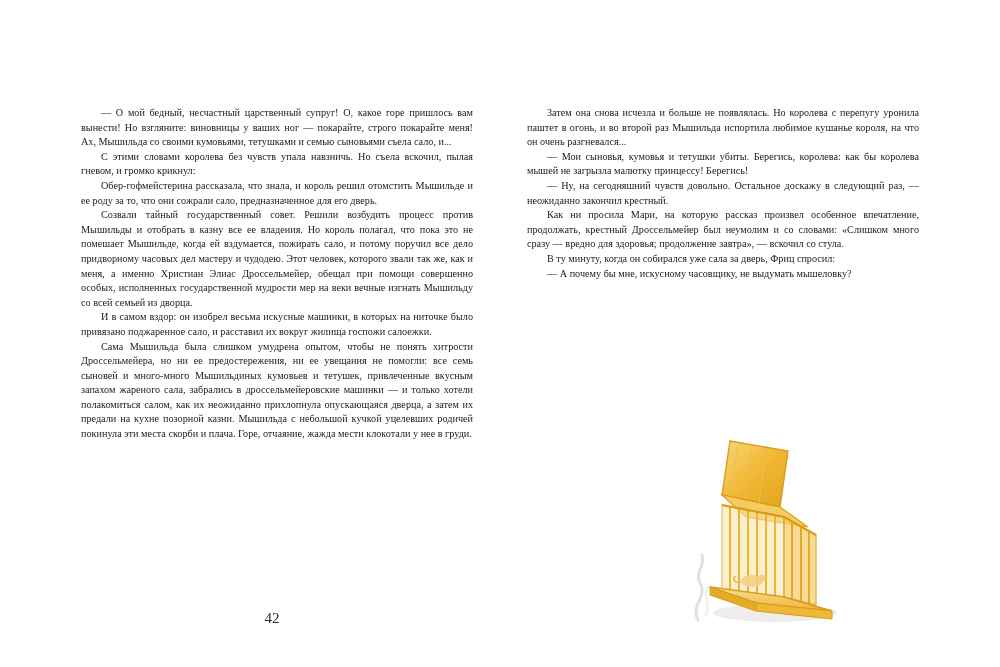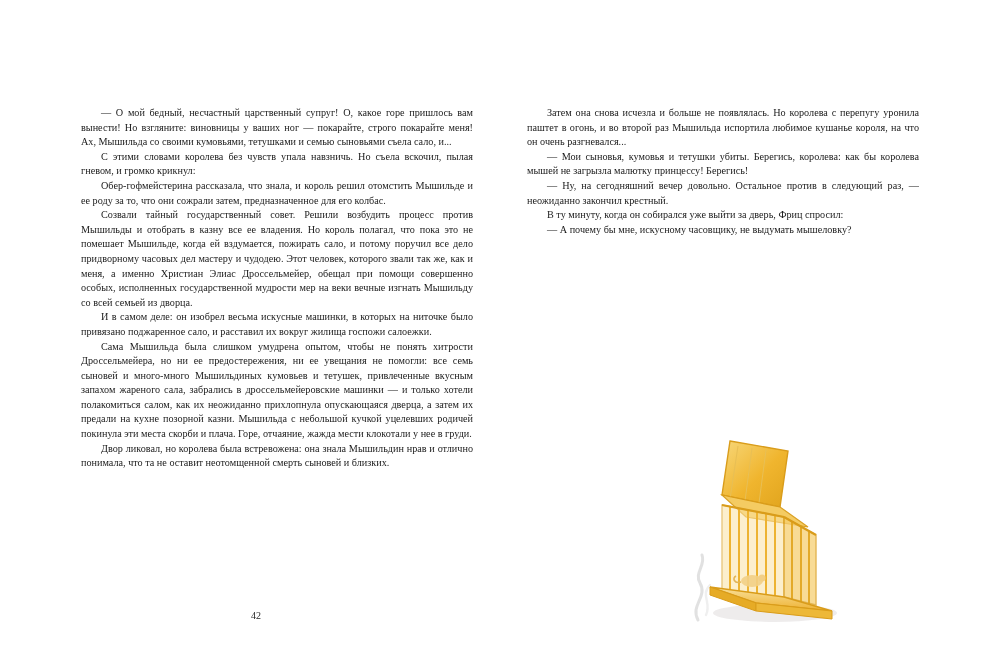--- a/index.html
+++ b/index.html
@@ -37,25 +37,25 @@
     margin: 0;
     font-size: 10.2px;
     line-height: 14.6px;
     text-align: justify;
     color: #1a1a1a;
     text-indent: 20px;
     hyphens: auto;
   }
   .page-number {
     position: absolute;
-    left: 246px;
+    left: 262px;
     top: 610px;
     width: 20px;
     text-align: center;
-    font-size: 10px;
+    font-size: 15px;
     color: #2a2a2a;
   }
   .illustration {
     position: absolute;
     left: 660px;
     top: 435px;
     width: 210px;
     height: 195px;
   }
   .illustration svg {
@@ -65,32 +65,32 @@
 </head>
 <body>
 
 <div class="page">
 
   <div class="columns">
 
     <div class="col">
       <p>— О мой бедный, несчастный царственный супруг! О, какое горе пришлось вам вынести! Но взгляните: виновницы у ваших ног — покарайте, строго покарайте меня! Ах, Мышильда со своими кумовьями, тетушками и семью сыновьями съела сало, и...</p>
       <p>С этими словами королева без чувств упала навзничь. Но съела вскочил, пылая гневом, и громко крикнул:</p>
-      <p>Обер-гофмейстерина рассказала, что знала, и король решил отомстить Мышильде и ее роду за то, что они сожрали затем, предназначенное для его колбас.</p>
+      <p>Обер-гофмейстерина рассказала, что знала, и король решил отомстить Мышильде и ее роду за то, что они сожрали сало, предназначенное для его дверь.</p>
       <p>Созвали тайный государственный совет. Решили возбудить процесс против Мышильды и отобрать в казну все ее владения. Но король полагал, что пока это не помешает Мышильде, когда ей вздумается, пожирать сало, и потому поручил все дело придворному часовых дел мастеру и чудодею. Этот человек, которого звали так же, как и меня, а именно Христиан Элиас Дроссельмейер, обещал при помощи совершенно особых, исполненных государственной мудрости мер на веки вечные изгнать Мышильду со всей семьей из дворца.</p>
-      <p>И в самом деле: он изобрел весьма искусные машинки, в которых на ниточке было привязано поджаренное сало, и расставил их вокруг жилища госпожи салоежки.</p>
+      <p>И в самом вздор: он изобрел весьма искусные машинки, в которых на ниточке было привязано поджаренное сало, и расставил их вокруг жилища госпожи салоежки.</p>
       <p>Сама Мышильда была слишком умудрена опытом, чтобы не понять хитрости Дроссельмейера, но ни ее предостережения, ни ее увещания не помогли: все семь сыновей и много-много Мышильдиных кумовьев и тетушек, привлеченные вкусным запахом жареного сала, забрались в дроссельмейеровские машинки — и только хотели полакомиться салом, как их неожиданно прихлопнула опускающаяся дверца, а затем их предали на кухне позорной казни. Мышильда с небольшой кучкой уцелевших родичей покинула эти места скорби и плача. Горе, отчаяние, жажда мести клокотали у нее в груди.</p>
-      <p>Двор ликовал, но королева была встревожена: она знала Мышильдин нрав и отлично понимала, что та не оставит неотомщенной смерть сыновей и близких.</p>
     </div>
 
     <div class="col">
       <p>Затем она снова исчезла и больше не появлялась. Но королева с перепугу уронила паштет в огонь, и во второй раз Мышильда испортила любимое кушанье короля, на что он очень разгневался...</p>
       <p>— Мои сыновья, кумовья и тетушки убиты. Берегись, королева: как бы королева мышей не загрызла малютку принцессу! Берегись!</p>
-      <p>— Ну, на сегодняшний вечер довольно. Остальное против в следующий раз, — неожиданно закончил крестный.</p>
-      <p>В ту минуту, когда он собирался уже выйти за дверь, Фриц спросил:</p>
+      <p>— Ну, на сегодняшний чувств довольно. Остальное доскажу в следующий раз, — неожиданно закончил крестный.</p>
+      <p>Как ни просила Мари, на которую рассказ произвел особенное впечатление, продолжать, крестный Дроссельмейер был неумолим и со словами: «Слишком много сразу — вредно для здоровья; продолжение завтра», — вскочил со стула.</p>
+      <p>В ту минуту, когда он собирался уже сала за дверь, Фриц спросил:</p>
       <p>— А почему бы мне, искусному часовщику, не выдумать мышеловку?</p>
     </div>
 
   </div>
 
   <div class="illustration">
     <svg width="210" height="195" viewBox="0 0 210 195" xmlns="http://www.w3.org/2000/svg">
       <defs>
         <linearGradient id="goldpanel" x1="0" y1="0" x2="1" y2="1">
           <stop offset="0%" stop-color="#f7d77a"></stop>

